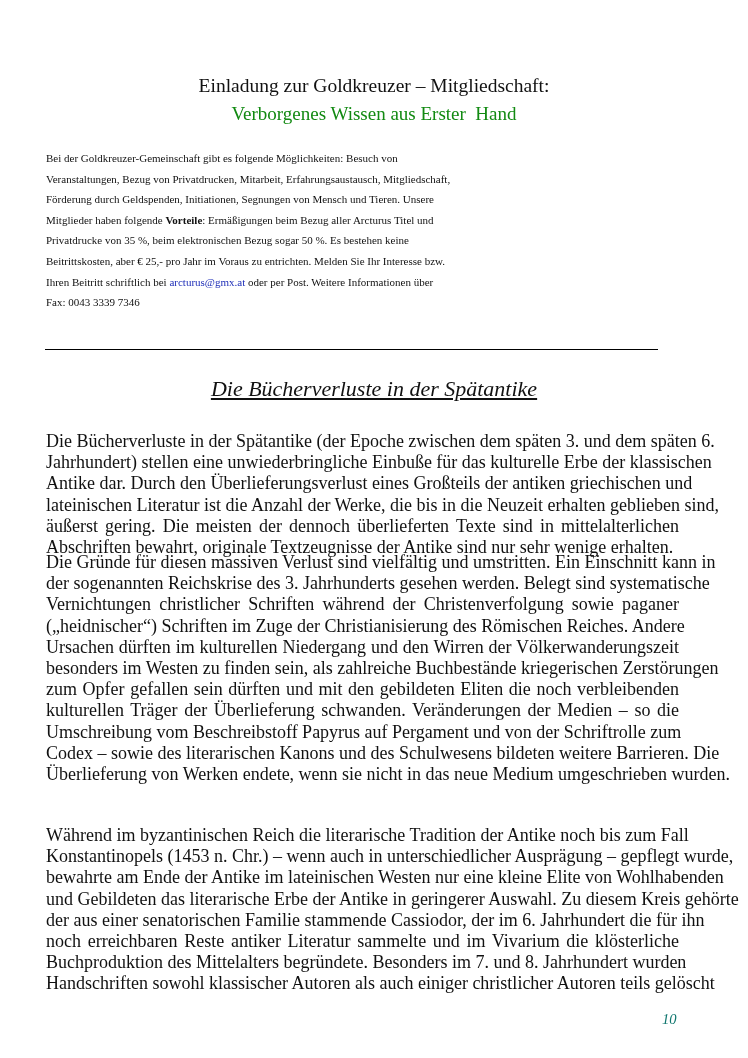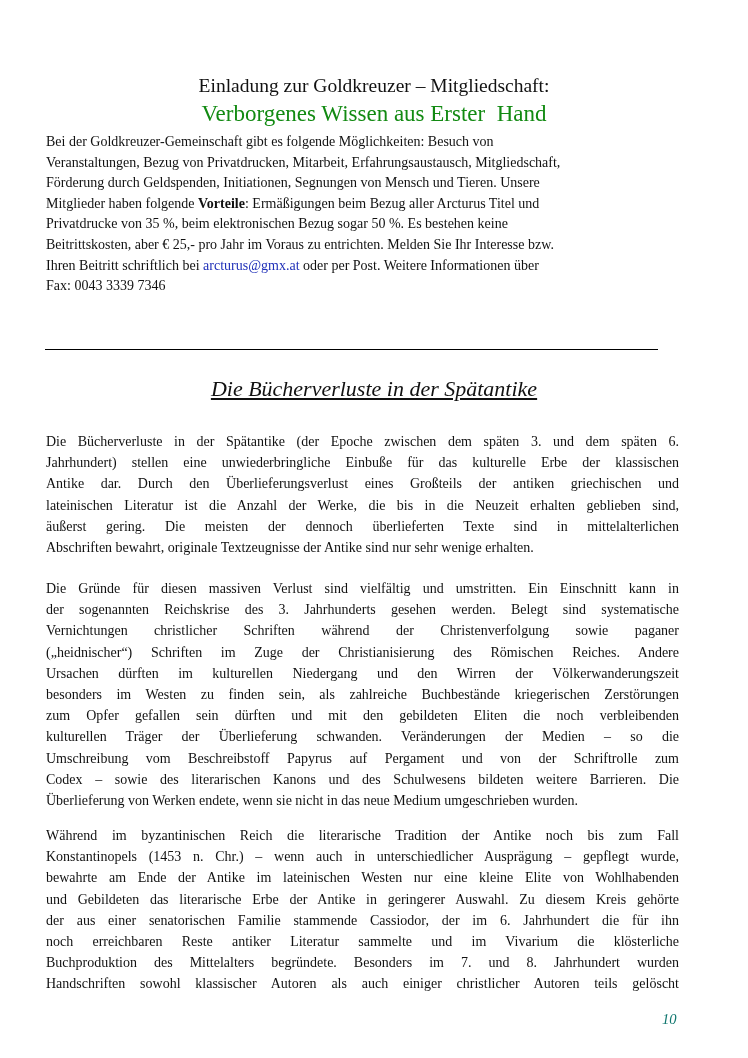--- a/index.html
+++ b/index.html
@@ -2,37 +2,37 @@
 <html><head>
 <meta charset="utf-8">
 <style>
   html, body { margin: 0; padding: 0; background: #ffffff; }
   body { width: 748px; height: 1058px; position: relative; overflow: hidden;
          font-family: "Liberation Serif", "DejaVu Serif", serif; color: #111; }
   .page { position: absolute; left: 0; top: 0; width: 748px; height: 1058px; margin-top: 16px; }
   .header-title { position: absolute; left: 0; width: 748px; top: 58px; text-align: center;
                   font-size: 19.5px; line-height: 24px; color: #111; }
   .header-subtitle { position: absolute; left: 0; width: 748px; top: 86px; text-align: center;
-                     font-size: 23px; line-height: 24px; color: #128a12; white-space: pre; }
-  .intro { position: absolute; left: 46px; top: 116px; width: 660px;
-           font-size: 14px; line-height: 20.6px; color: #111; }
+                     font-size: 19px; line-height: 24px; color: #128a12; white-space: pre; }
+  .intro { position: absolute; left: 46px; top: 132px; width: 660px;
+           font-size: 11px; line-height: 20.6px; color: #111; }
   .intro .line { display: block; white-space: nowrap; }
   .intro b { font-weight: bold; }
   .intro a { color: #1f2fb8; }
   .rule { position: absolute; left: 45px; top: 333px; width: 613px; height: 0;
           border-top: 1.5px solid #000; }
   .section-title { position: absolute; left: 0; width: 748px; top: 359px; text-align: center;
                    font-size: 22px; line-height: 28px; font-style: italic; text-decoration: underline;
                    color: #111; }
-  .para { position: absolute; left: 46px; width: 633px; font-size: 14px; line-height: 21.2px;
+  .para { position: absolute; left: 46px; width: 633px; font-size: 18px; line-height: 21.2px;
           color: #111; text-align: justify; }
   .para .line { display: block; text-align: justify; text-align-last: justify; white-space: nowrap; }
   .para .line.last { text-align-last: left; }
   .p1 { top: 415px; }
-  .p2 { top: 562px; }
+  .p2 { top: 536px; }
   .p3 { top: 809px; }
   .page-number { position: absolute; left: 662px; top: 995px; font-size: 14.6px; color: #0f766e; font-style: italic; }
 </style>
 </head>
 <body>
 
 <div class="page">
 
   <div class="header-title">Einladung zur Goldkreuzer – Mitgliedschaft:</div>
   <div class="header-subtitle">Verborgenes Wissen aus Erster  Hand</div>

